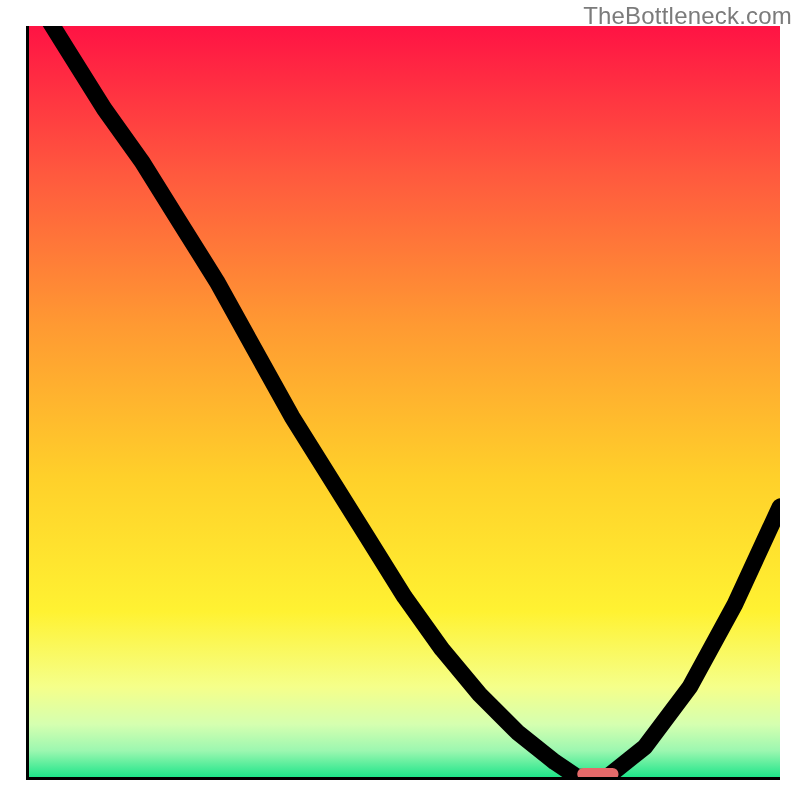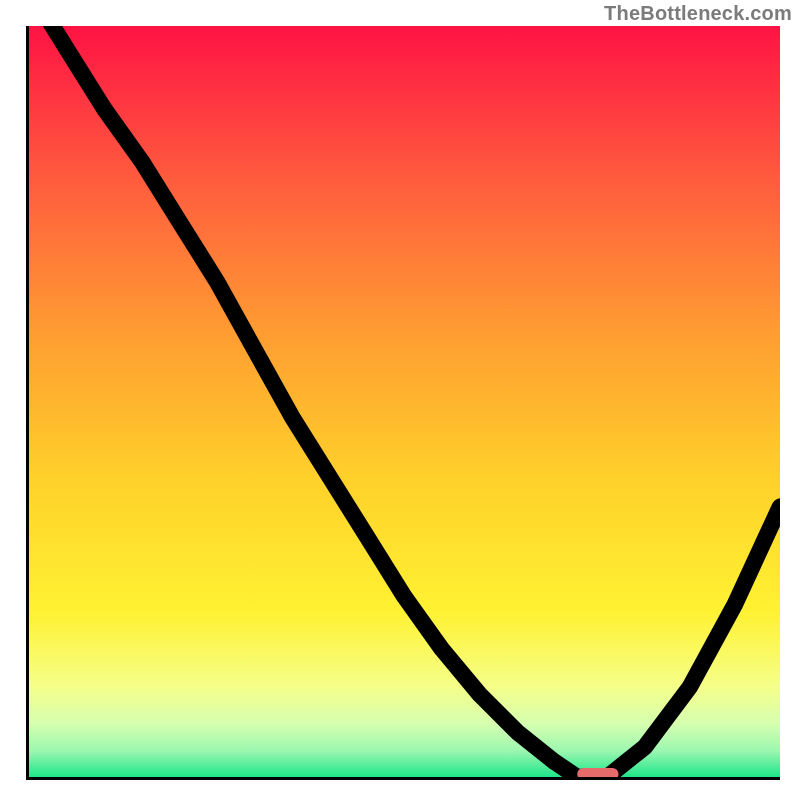--- a/index.html
+++ b/index.html
@@ -14,22 +14,22 @@
     position: relative;
     width: 800px;
     height: 800px;
     box-sizing: border-box;
   }
   .watermark {
     position: absolute;
     top: 2px;
     right: 8px;
     color: #7b7b7b;
-    font-size: 20px;
-    font-weight: 700;
+    font-size: 24px;
+    font-weight: 400;
     letter-spacing: 0.2px;
   }
   .plot-outer {
     position: absolute;
     top: 26px;
     left: 26px;
     width: 754px;
     height: 754px;
     box-sizing: border-box;
   }

